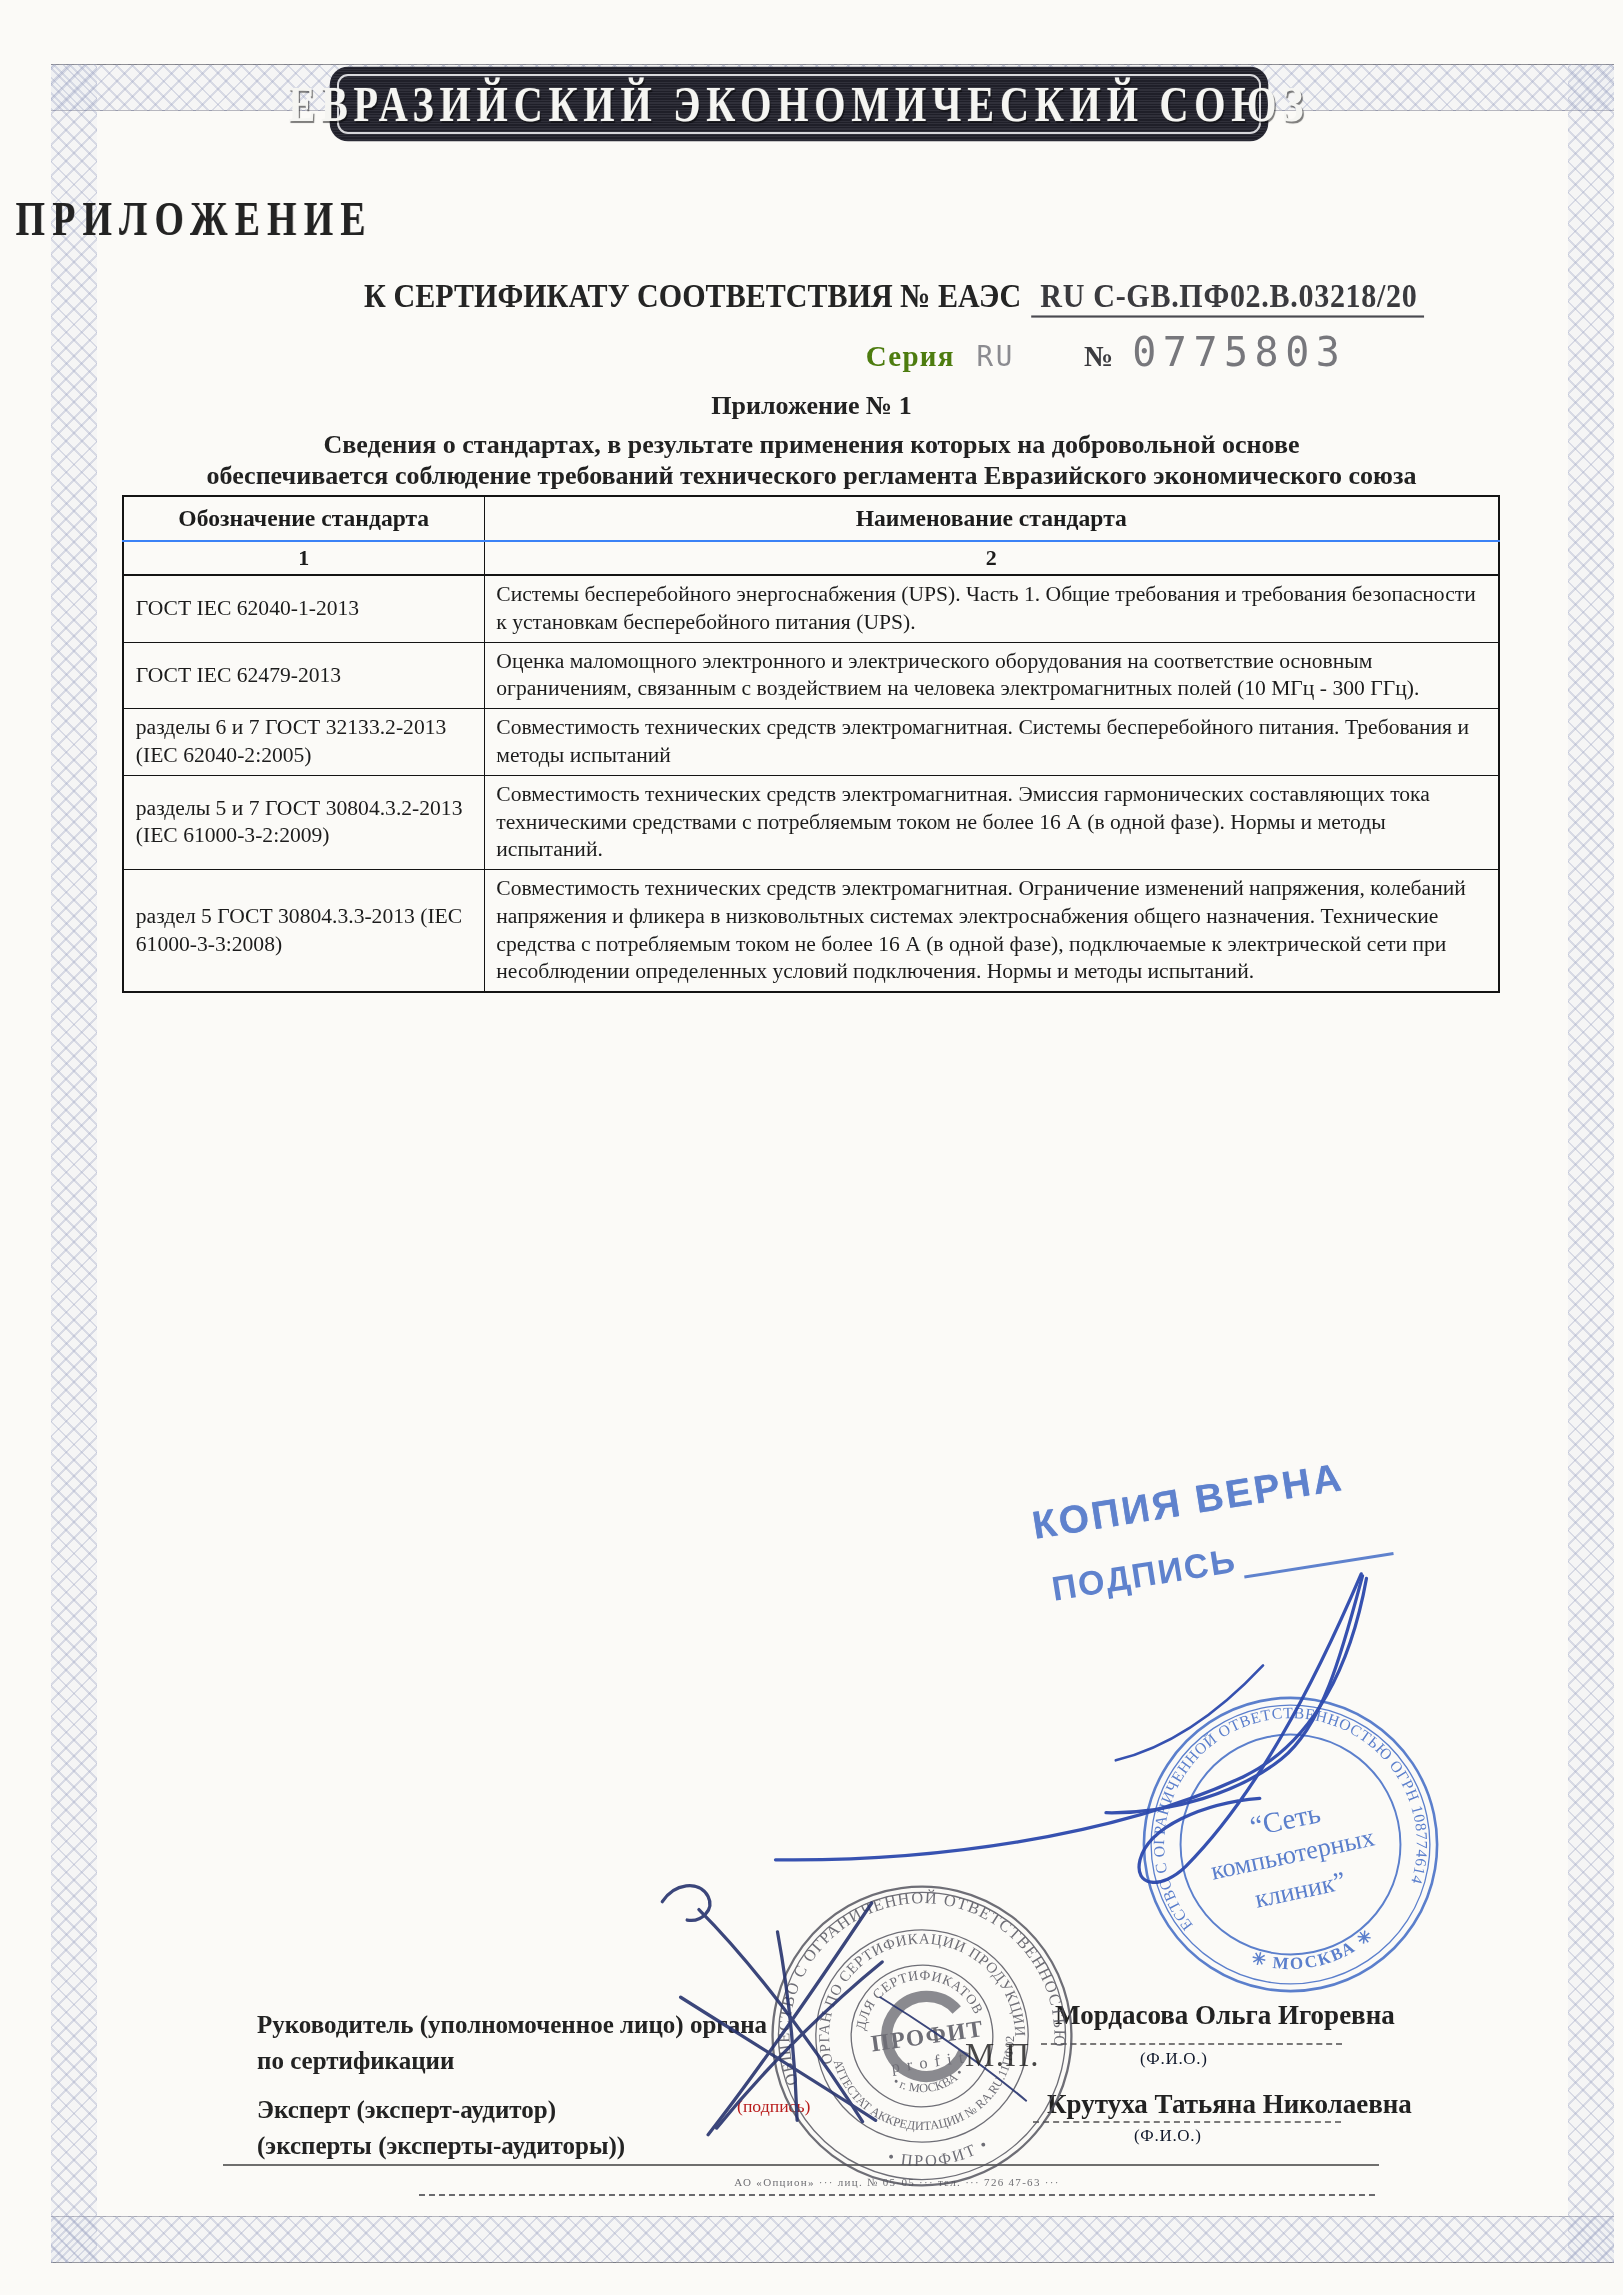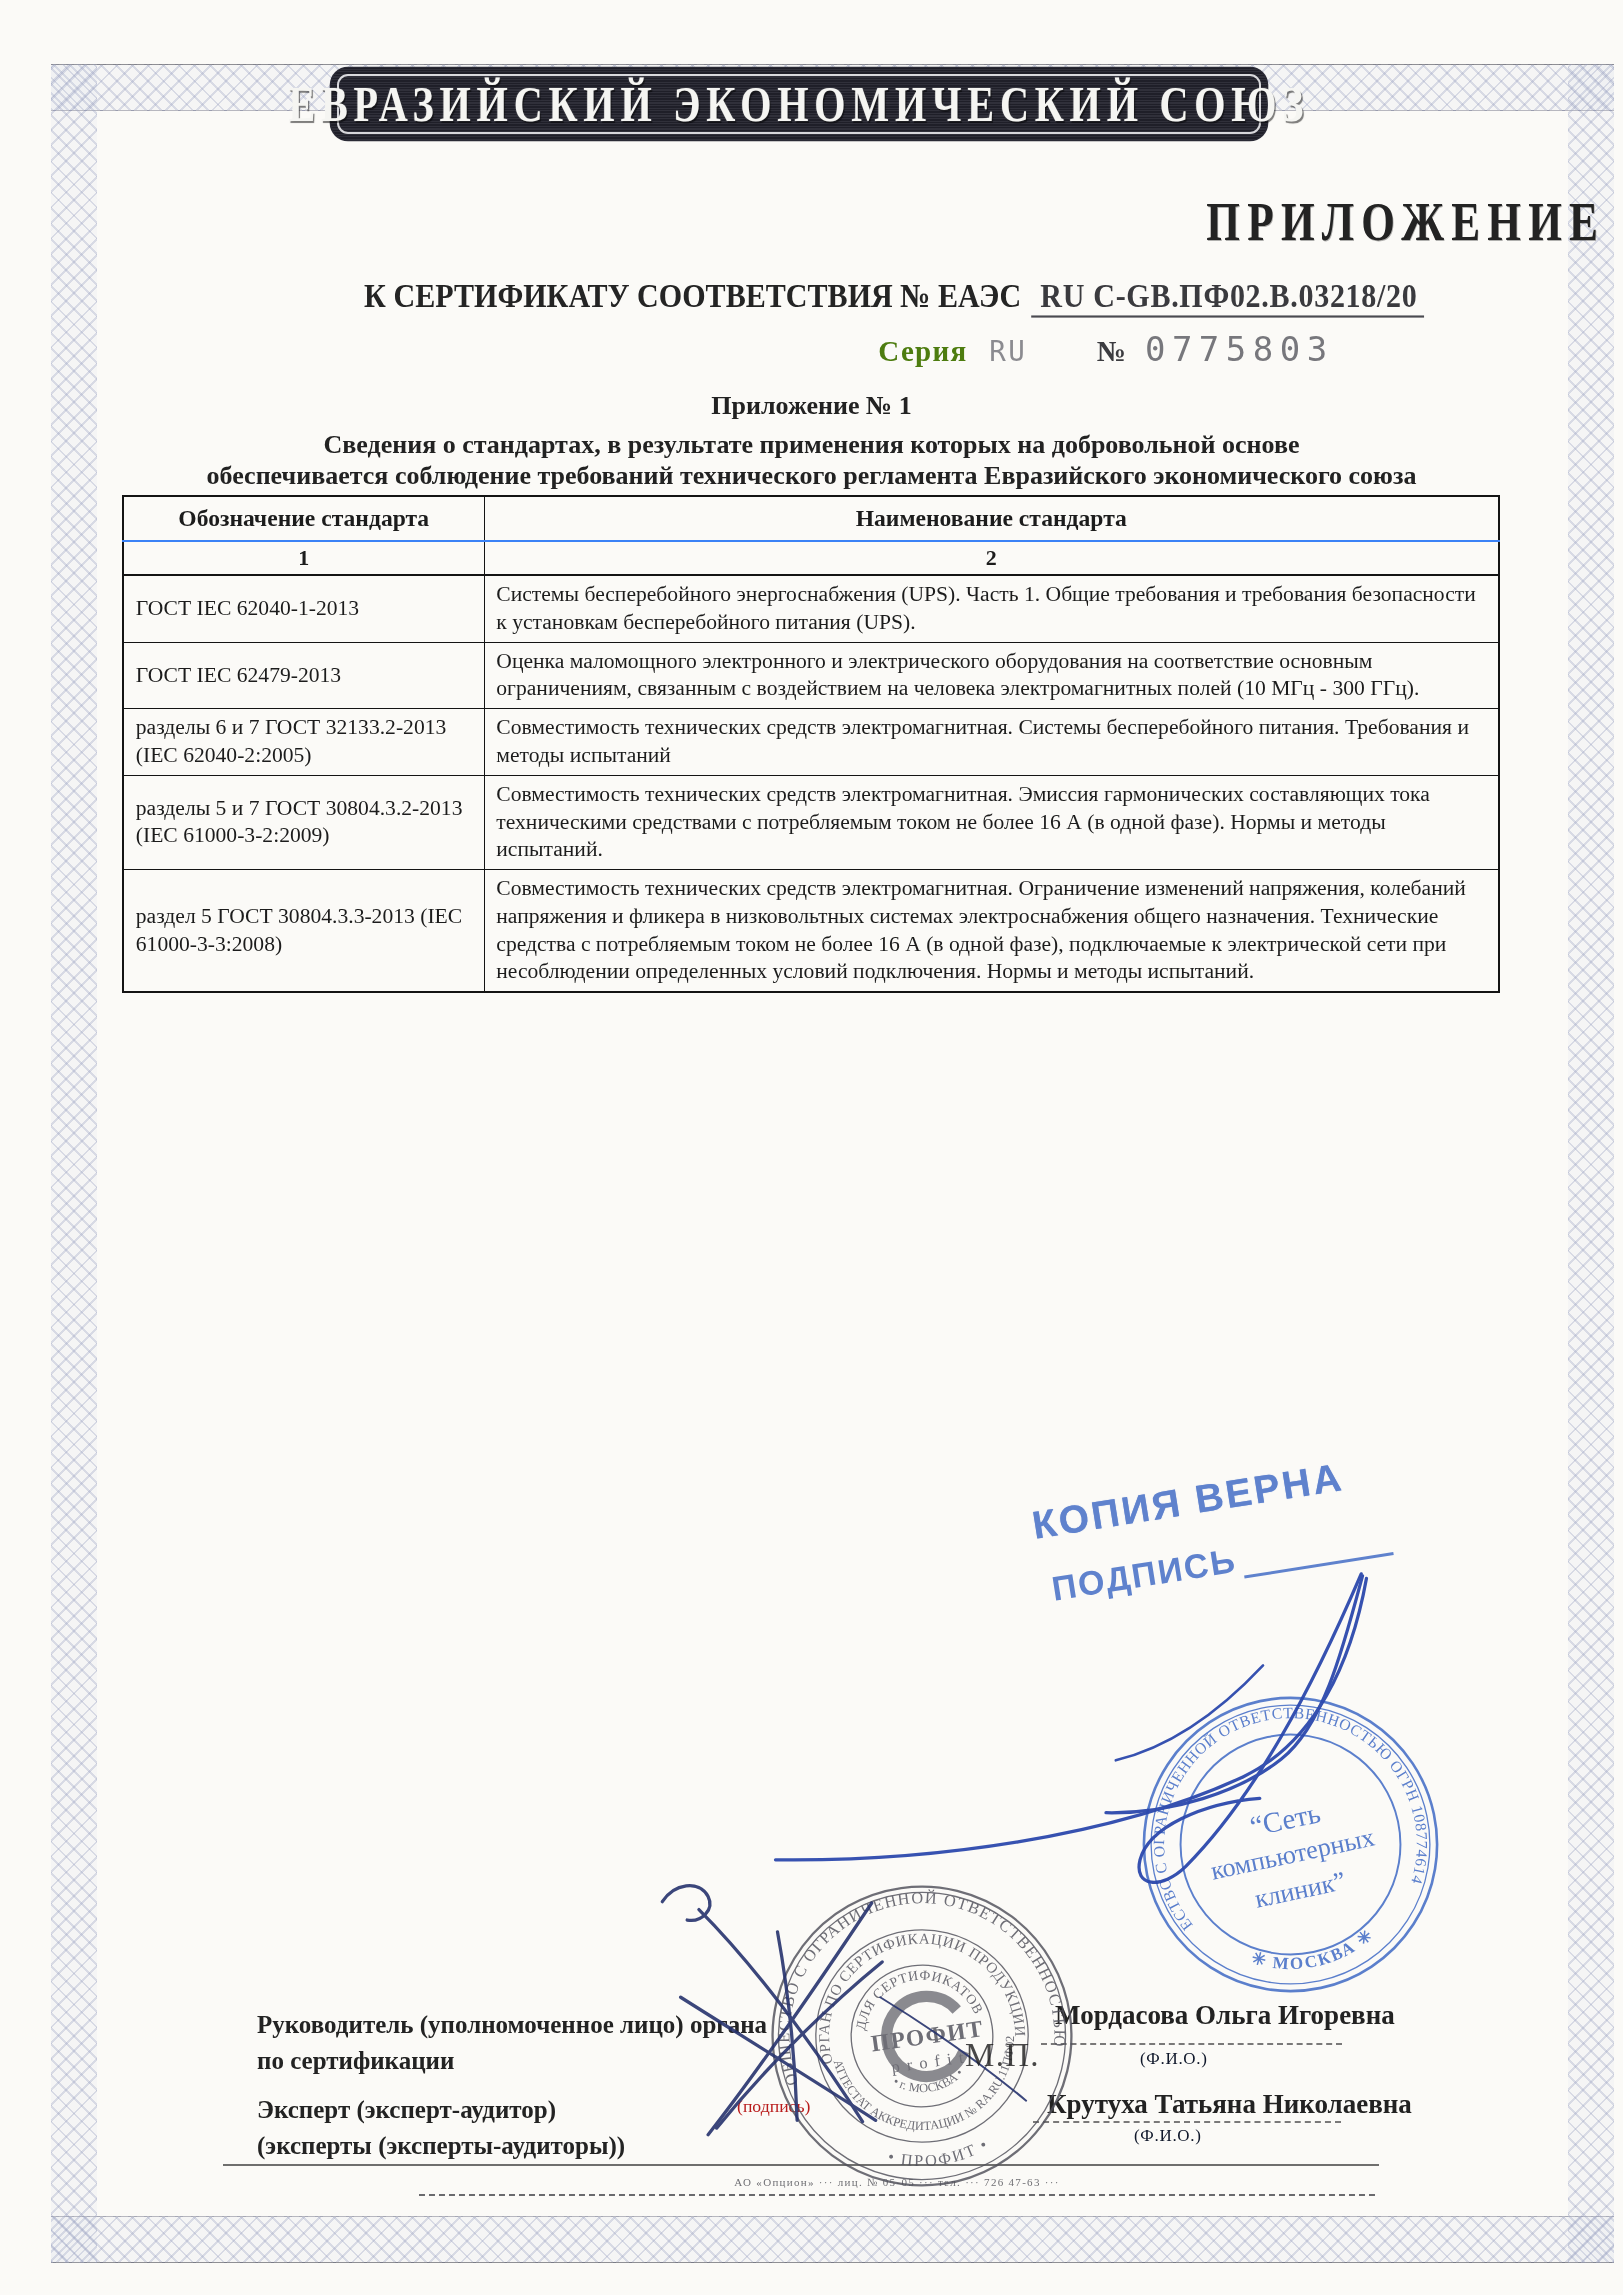--- a/index.html
+++ b/index.html
@@ -36,42 +36,42 @@
   .banner::before{
     content:""; position:absolute; inset:5.9px; border:2px solid rgba(248,248,250,.85); border-radius:11px;
   }
   .banner-text{
     font-weight:700; font-size:41px; letter-spacing:5.9px; color:#f5f5f2;
     transform:scale(.98,1.22); white-space:nowrap;
     text-shadow:1.3px 1.3px 0.7px rgba(0,0,0,.5), 0 0 1.3px rgba(255,255,255,.4);
   }
   
   .doc-title{
-    position:absolute; left:0; right:0; top:194px; text-align:right;
-    font-size:47px; font-weight:700; letter-spacing:7.9px; color:#232323;
+    position:absolute; left:0; right:0; top:194px; text-align:left;
+    font-size:41px; font-weight:700; letter-spacing:7.9px; color:#232323;
     text-shadow:0.7px 0.7px 0 rgba(35,35,35,.35);
   }
   .doc-title .inner{display:inline-block; transform:scale(.92,1.18);}
   .cert-line{
     position:absolute; left:0; right:0; top:278px; text-align:center;
     font-size:31px; font-weight:700; padding-left:170px; white-space:nowrap;
     transform:scale(.97,1.08); color:#242424;
   }
   .cert-number{
     font-weight:600; color:#3a3a3e; padding:0 6.5px 1.3px 9.2px; letter-spacing:0.7px;
     border-bottom:2px solid #4a4a50; margin-left:10.5px;
   }
   .series-line{
     position:absolute; left:0; right:0; top:329px; text-align:center;
     padding-left:589px; white-space:nowrap; font-size:29px;
   }
   .series-label{font-weight:700; letter-spacing:1.3px; color:#4d7c0f;}
   .series-ru{font-family:"DejaVu Sans Mono", monospace; color:#8b8b90; font-size:27.5px; margin-left:14.4px; letter-spacing:2.6px;}
   .num-sign{font-weight:700; margin-left:62px; color:#3c3c40;}
-  .blank-number{font-family:"DejaVu Sans Mono", monospace; color:#77777c; font-size:34px; letter-spacing:6.5px; margin-left:11.8px;}
+  .blank-number{font-family:"DejaVu Sans Mono", monospace; color:#77777c; font-size:40px; letter-spacing:6.5px; margin-left:11.8px;}
   .appendix-head{
     position:absolute; left:79px; right:79px; top:390px; text-align:center;
     font-size:26px; font-weight:700; line-height:1.22; color:#222;
   }
   .appendix-head .t{margin-bottom:7px;}
   
   .std-table{
     position:absolute; left:122px; top:495px; width:1378px;
     border-collapse:collapse; font-size:21.6px; color:#1c1c1c;
   }

